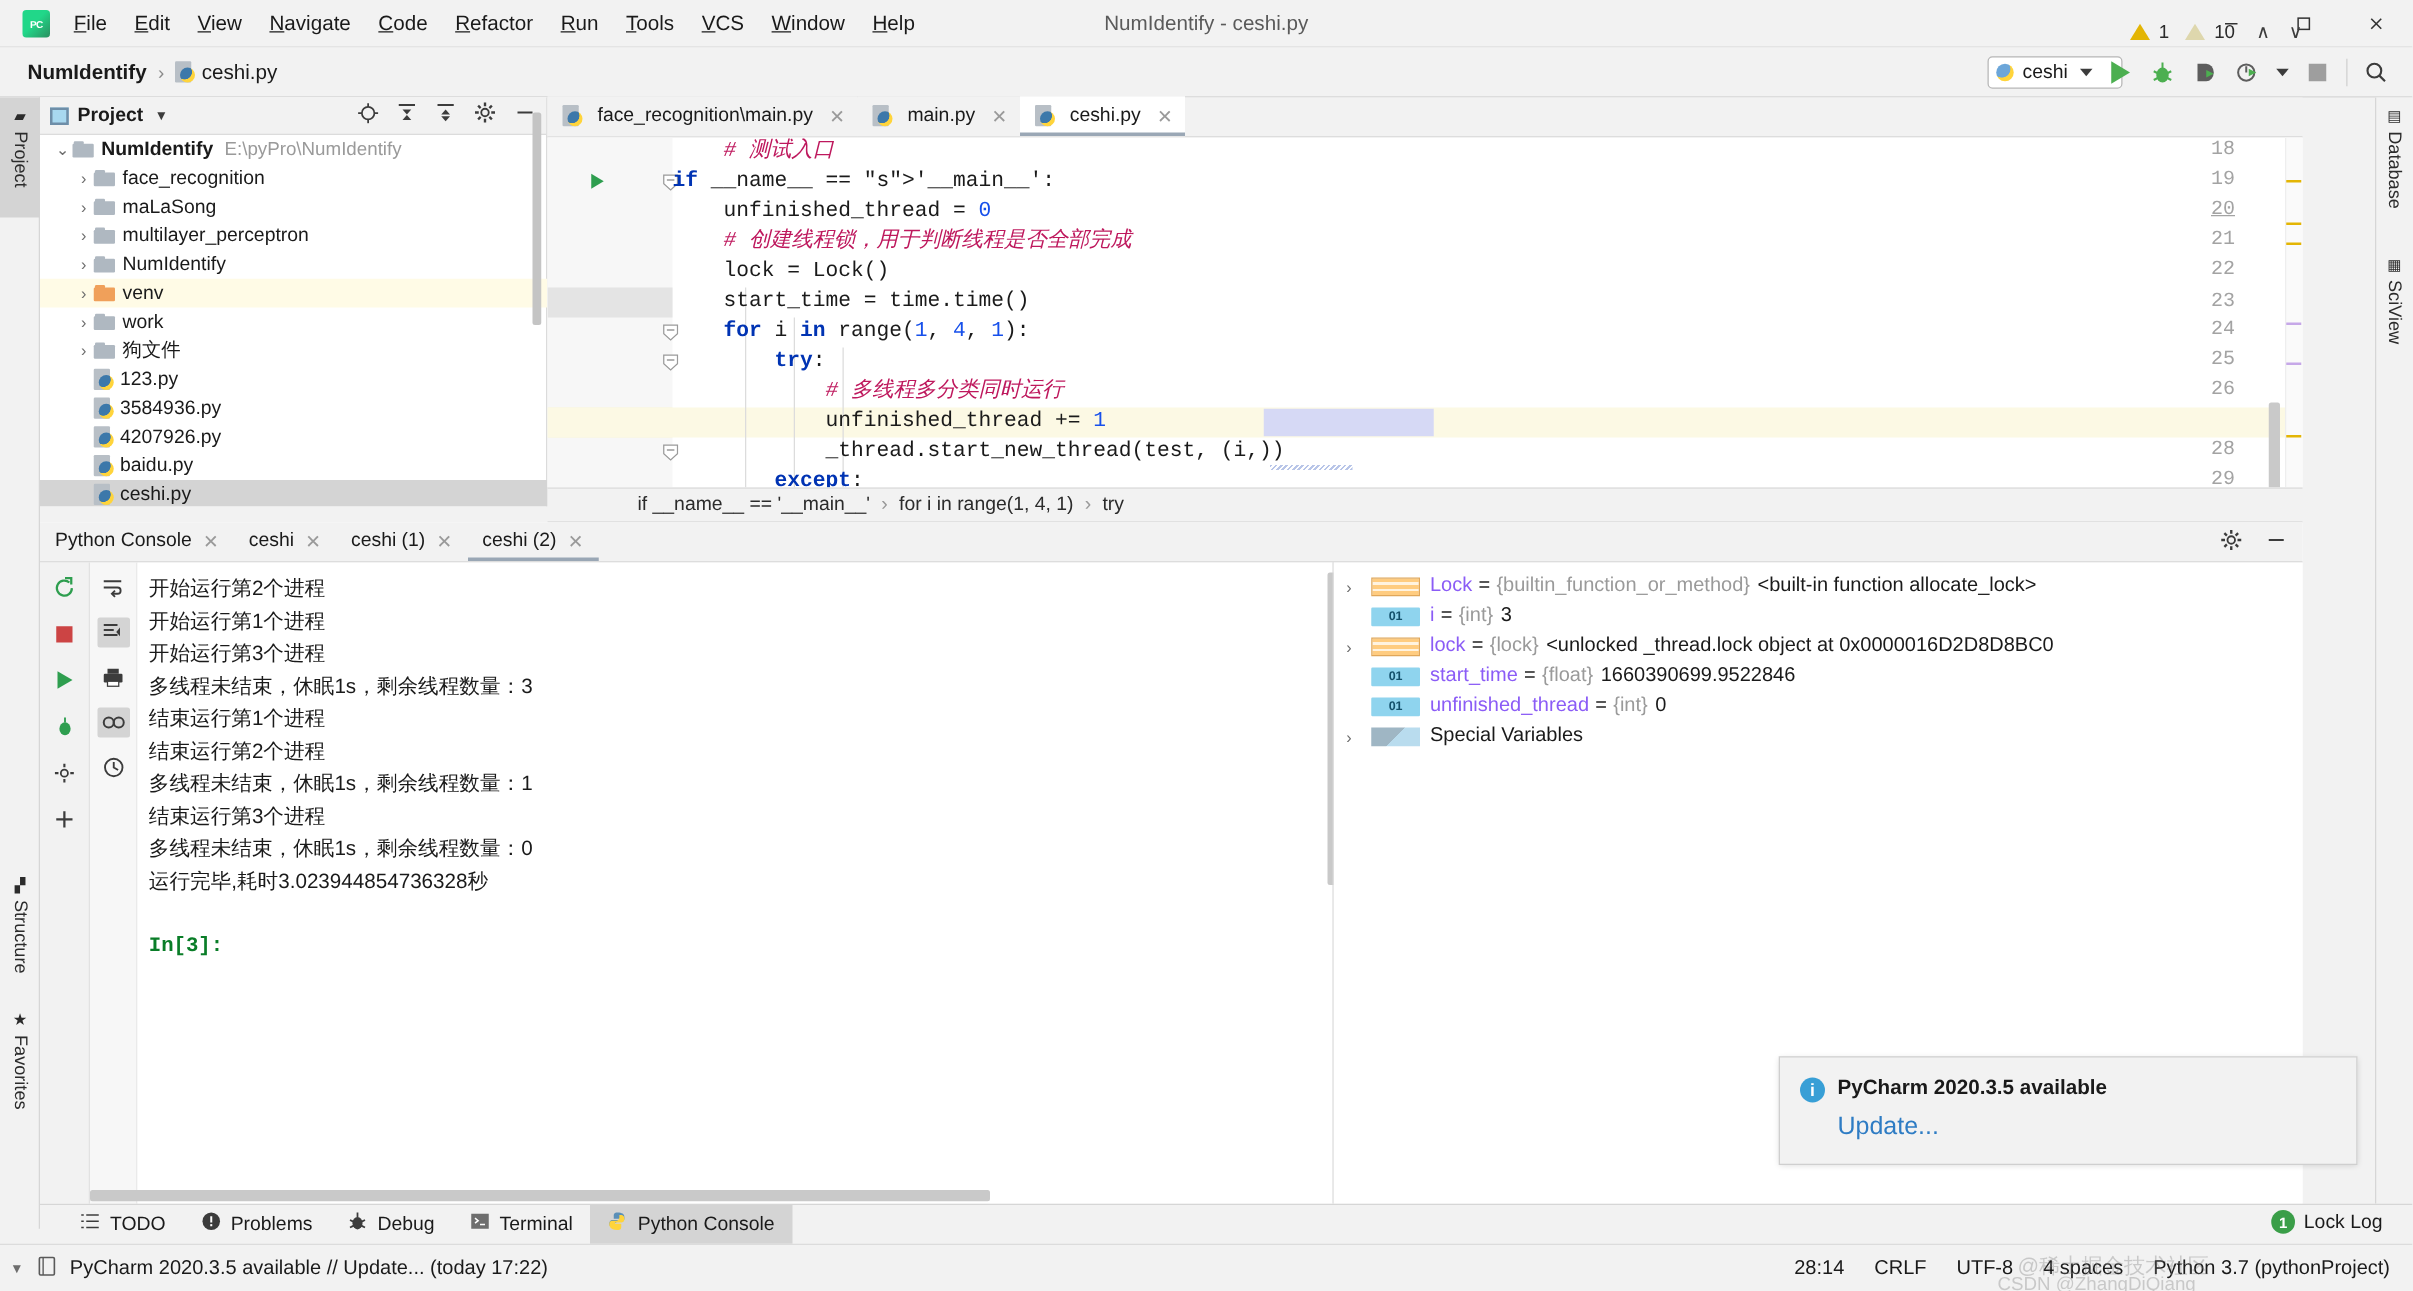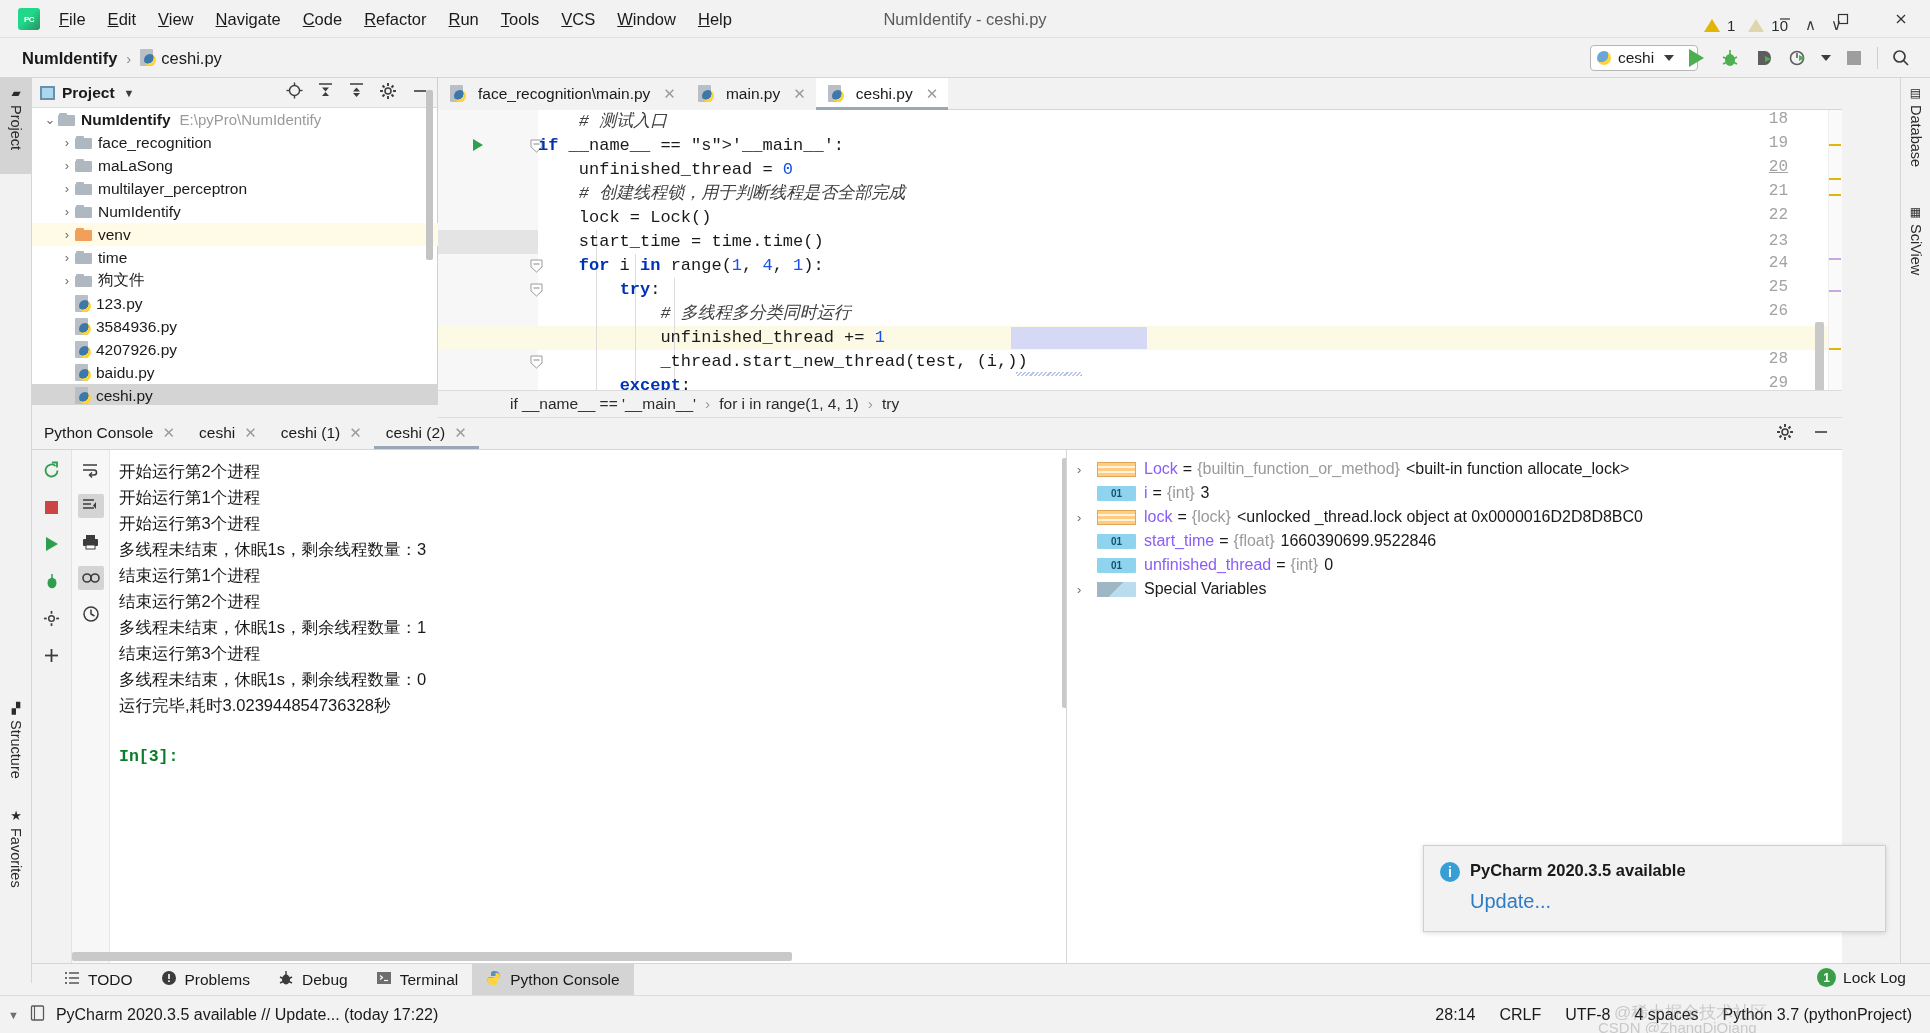--- a/index.html
+++ b/index.html
@@ -81,36 +81,36 @@
   .fold:before{ content:"";position:absolute;left:0;bottom:0;width:17px;height:11px;background:#afb8c1;border-radius:1px;}
   .fold:after{ content:"";position:absolute;left:1px;top:0;width:8px;height:3px;background:#afb8c1;border-radius:1px 1px 0 0;}
   .fold.or:before{background:#f0a05a;} .fold.or:after{background:#f0a05a;}
   .nm { color:#1a1a1a; }
   .nm.b { font-weight:bold; }
   .path { color:#9a9a9a; margin-left:9px; font-size:15px;}
   .psplit { position:absolute; left:426px; top:90px; width:7px; height:170px; background:#c4c4c4; border-radius:2px;}
 
   
   .etabs { position:absolute; left:438px; top:78px; width:1404px; height:32px;
-    background:#f2f2f2; border-bottom:1px solid #d6d6d6; display:flex; align-items:center;}
+    background:#f2f2f2; border-bottom:1px solid #d6d6d6; display:flex; align-items:flex-end;}
   .etab { height:32px; display:flex; align-items:center; gap:7px; padding:0 10px 0 12px;
     font-size:15.5px; color:#1a1a1a; background:#f2f2f2; }
   .etab.act { background:#fff; box-shadow:inset 0 -3px 0 #9aa7b5; }
   .etab .x { color:#9a9a9a; font-size:15px; padding-left:6px;}
 
   
   .editor { position:absolute; left:438px; top:110px; width:1404px; height:280px; background:#fff; overflow:hidden;}
   .gutter { position:absolute; left:0; top:0; width:100px; height:280px; background:#f7f7f7; }
   .gsel { position:absolute; left:0; top:0; width:100px; }
   .lnum { position:absolute; right:54px; font-size:16px; color:#a3a3a3; font-family:"Liberation Mono", monospace;}
   .code { position:absolute; left:100px; top:0; font-family:"Liberation Mono", monospace; font-size:17px;}
   .cline { position:absolute; left:0; white-space:pre; height:24px; line-height:24px; }
   .k { color:#0033b3; font-weight:bold;}
   .n { color:#1750eb;}
-  .cm { color:#404040; font-style:italic;}
+  .cm { color:#be185d; font-style:italic;}
   .hlrow { position:absolute; left:0; height:24px; background:#fcf9e4; }
   .indg { position:absolute; width:1px; background:#dcdcdc; }
   .foldm { position:absolute; color:#9a9a9a; font-size:11px; }
   .runarrow { position:absolute; width:0;height:0;border-top:6px solid transparent;
     border-bottom:6px solid transparent;border-left:10px solid #2e9e4f;}
   .selbox { position:absolute; background:#d6d9f5; }
   .squig { position:absolute; height:4px;
     background:repeating-linear-gradient(135deg,#cc3b3b 0 1.5px,transparent 1.5px 3px); }
   .inspbar { position:absolute; right:0; top:0; width:14px; height:280px; background:#fafafa; border-left:1px solid #eee;}
   .mark { position:absolute; right:1px; width:12px; height:2px; }
@@ -393,21 +393,21 @@
         <div class="row hl-y">
           <span style="display:inline-block;width:17px"></span>
           <span class="chev">›</span>
           <span class="fold or"></span>
           <span class="nm">venv</span>
         </div>
         <div class="row">
           <span style="display:inline-block;width:17px"></span>
           <span class="chev">›</span>
           <span class="fold"></span>
-          <span class="nm">time</span>
+          <span class="nm">work</span>
         </div>
         <div class="row">
           <span style="display:inline-block;width:17px"></span>
           <span class="chev">›</span>
           <span class="fold"></span>
           <span class="nm">狗文件</span>
         </div>
         <div class="row">
           <span style="display:inline-block;width:17px"></span>
           <span class="chev"></span>

